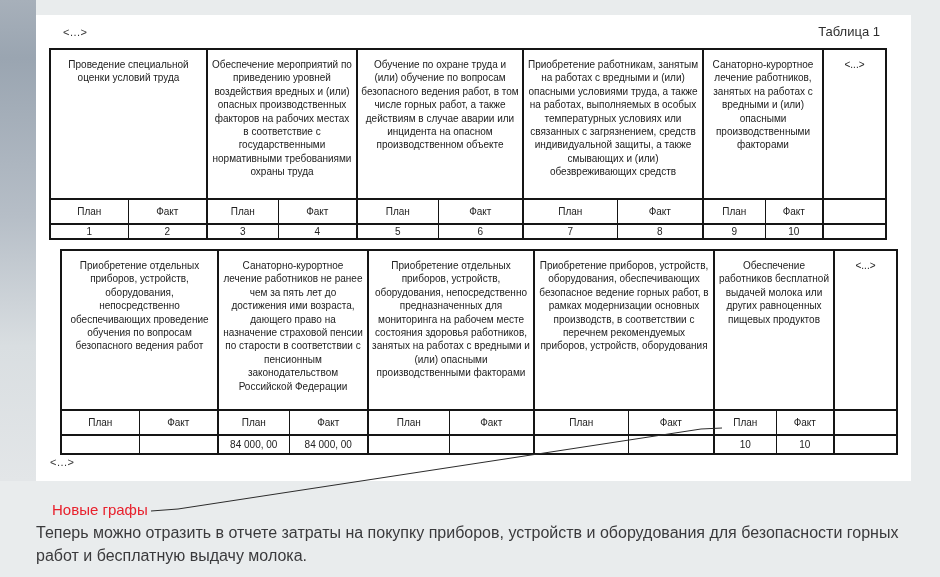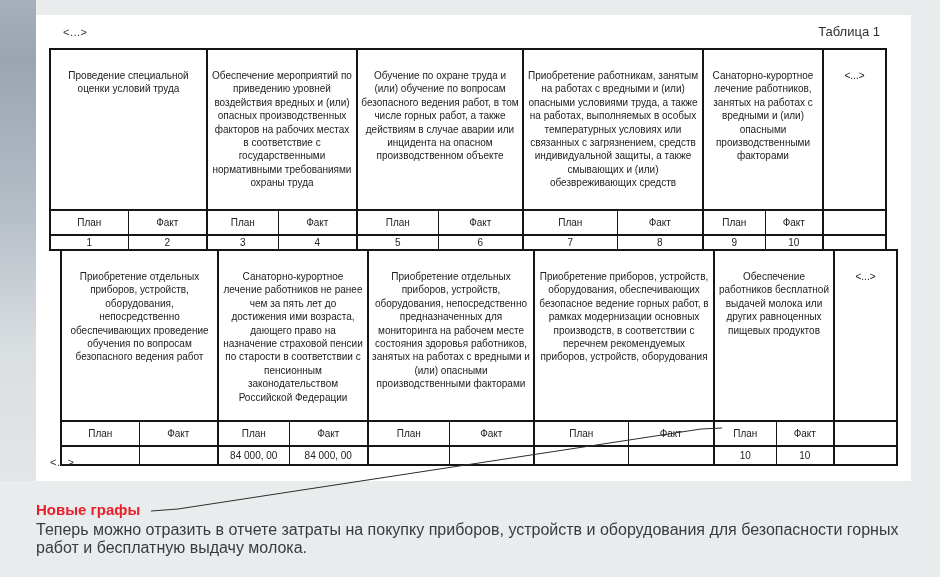--- a/index.html
+++ b/index.html
@@ -34,45 +34,45 @@
     border:2px solid #151515;
   }
   table.t td{
     border:1px solid #151515;
     font-size:10px;line-height:13.4px;color:#222;
     text-align:center;vertical-align:middle;
     overflow:hidden;padding:0 3px;
     word-wrap:break-word;
   }
   table.t tr.h td{
-    vertical-align:top;padding-top:19px;
+    vertical-align:top;padding-top:8px;
     border-bottom-width:2px;border-left-width:2px;
   }
   table.t tr.s td{height:23px;border-bottom-width:2px;}
   table.t tr.n td{height:13px;}
   table.t tr.s td:nth-child(odd),
   table.t tr.n td:nth-child(odd),
   table.t tr.v td:nth-child(odd){border-left-width:2px;}
   table.t1{left:13px;top:33px;}
   table.t1 tr.h td{height:140px;}
   table.t1 tr.v td{height:20px;}
   table.t2{left:24px;top:234px;}
   table.t2 tr.h td{height:150px;}
   table.t2 tr.v td{height:17px;margin-left:16px;}
   .callout-line{
     position:absolute;left:0;top:0;width:940px;height:577px;
     pointer-events:none;z-index:5;
   }
   .callout-title{
-    position:absolute;left:36px;top:501px;
-    font-size:15px;font-weight:bold;color:var(--accent,#e8202c);
+    position:absolute;left:52px;top:501px;
+    font-size:15px;font-weight:normal;color:var(--accent,#e8202c);
   }
   .callout-text{
     position:absolute;left:36px;top:521px;width:872px;
-    font-size:16px;line-height:18px;color:#3a3a3c;
+    font-size:16px;line-height:23px;color:#3a3a3c;
   }
 </style>
 </head>
 <body>
 
 <div class="canvas" style="--accent: #e8202c;">
 
   <div class="edge-band"></div>
 
   <div class="page">

